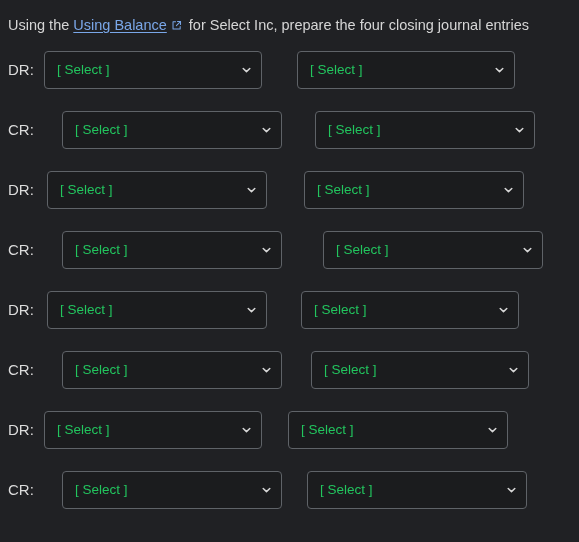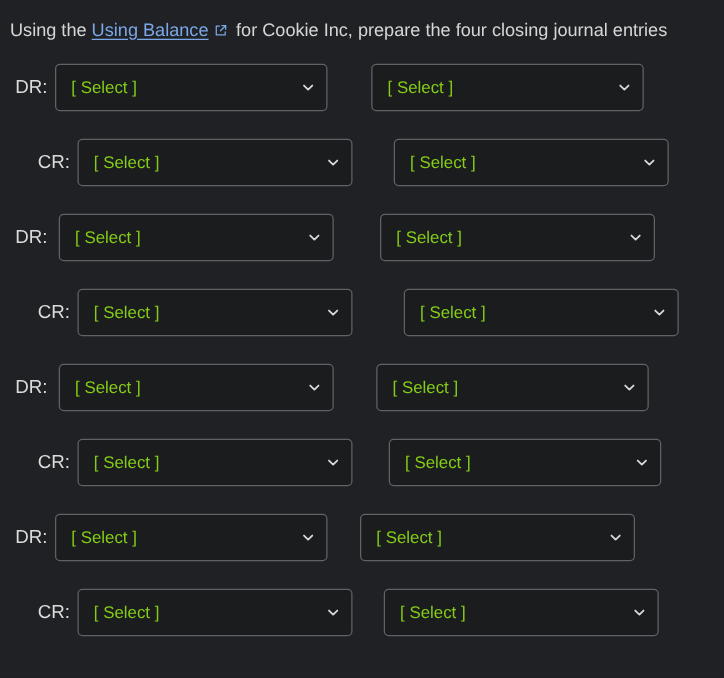--- a/index.html
+++ b/index.html
@@ -62,32 +62,31 @@
     width: 579px;
   }
 
   .row-label {
     position: absolute;
     top: 0;
     height: 38px;
     line-height: 38px;
     font-size: 15px;
     color: #dcdcdc;
-    text-align: right;
     white-space: nowrap;
   }
 
   .sel {
     position: absolute;
     top: 0;
     height: 38px;
     background: #1b1c1e;
     border: 1px solid #5f6368;
     border-radius: 4px;
-    color: #84cc16;
+    color: #22c55e;
     font-family: "Liberation Sans", sans-serif;
     font-size: 13.5px;
     padding: 0 41px 0 12px;
     line-height: 36px;
     cursor: pointer;
     user-select: none;
     white-space: nowrap;
     overflow: hidden;
   }
   .sel .chev {
@@ -106,21 +105,21 @@
 
 <div class="page">
 
   <div class="prompt">
     <span class="lead">Using the </span><a class="tb-link">Using Balance</a><span class="ext-icon">
       <svg viewBox="0 0 12 12" width="11" height="11" fill="none" stroke="#7aa7e8" stroke-width="1.1" stroke-linecap="round" stroke-linejoin="round">
         <path d="M5 2H2.2v7.8H10V7"></path>
         <path d="M7.1 1.6H10.4V4.9"></path>
         <path d="M10.3 1.7L5.9 6.1"></path>
       </svg>
-    </span><span class="tail"> for Cookie Inc, prepare the four closing journal entries</span>
+    </span><span class="tail"> for Select Inc, prepare the four closing journal entries</span>
   </div>
 
   <div class="entries">
       <div class="row-label" style="left: 8px; top: 6px; width: 30px;">DR:</div>
       <div class="sel" style="left: 44px; top: 6px; width: 218px;"><span>[ Select ]</span><span class="chev">
           <svg viewBox="0 0 12 12" width="11" height="11" fill="none" stroke="#d8d8d8" stroke-width="1.6" stroke-linecap="round" stroke-linejoin="round">
             <path d="M2.4 4.3L6 7.8 9.6 4.3"></path>
           </svg>
         </span></div>
       <div class="sel" style="left: 297px; top: 6px; width: 218px;"><span>[ Select ]</span><span class="chev">

